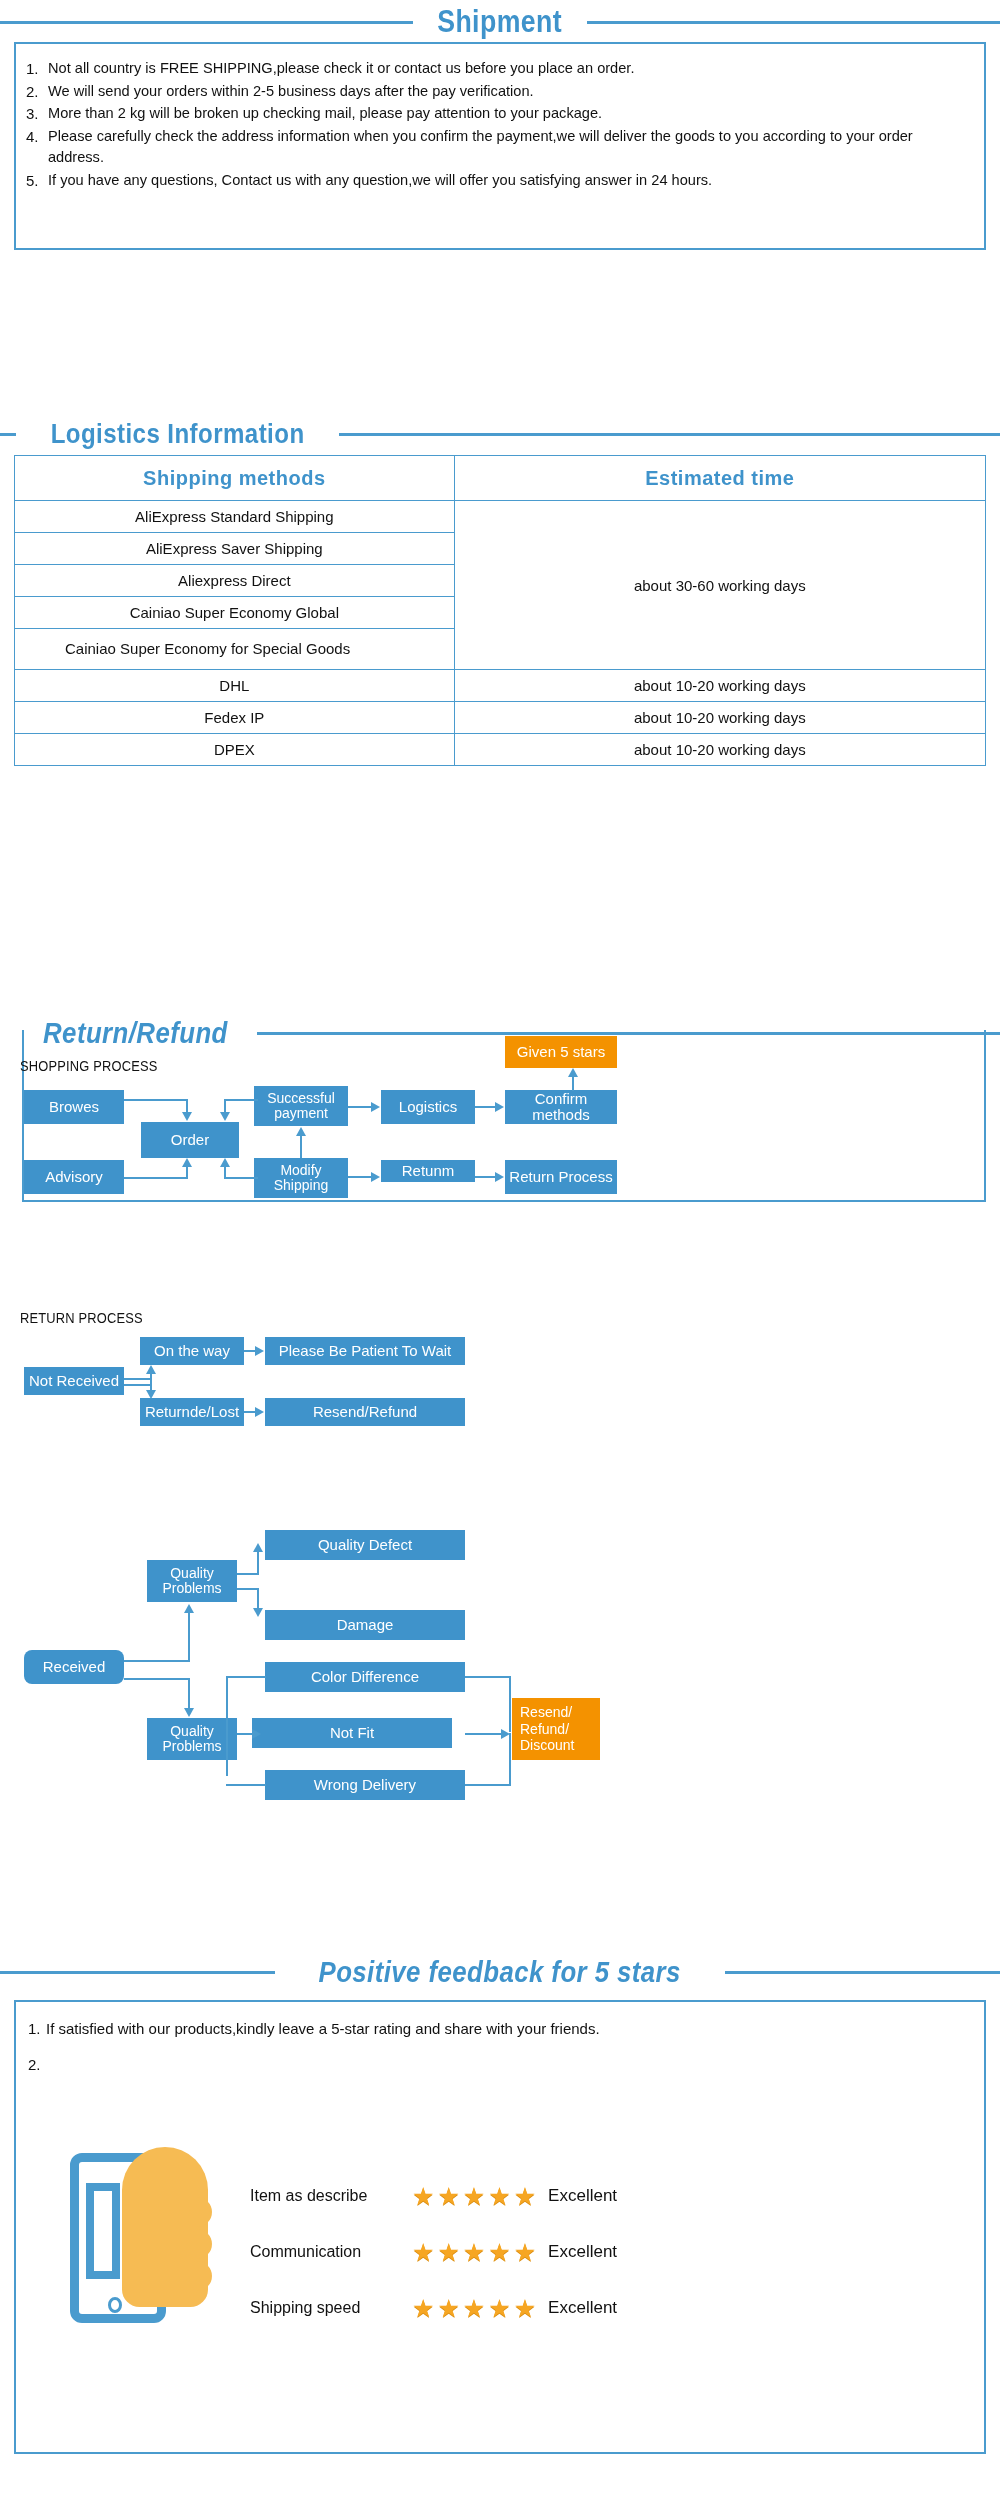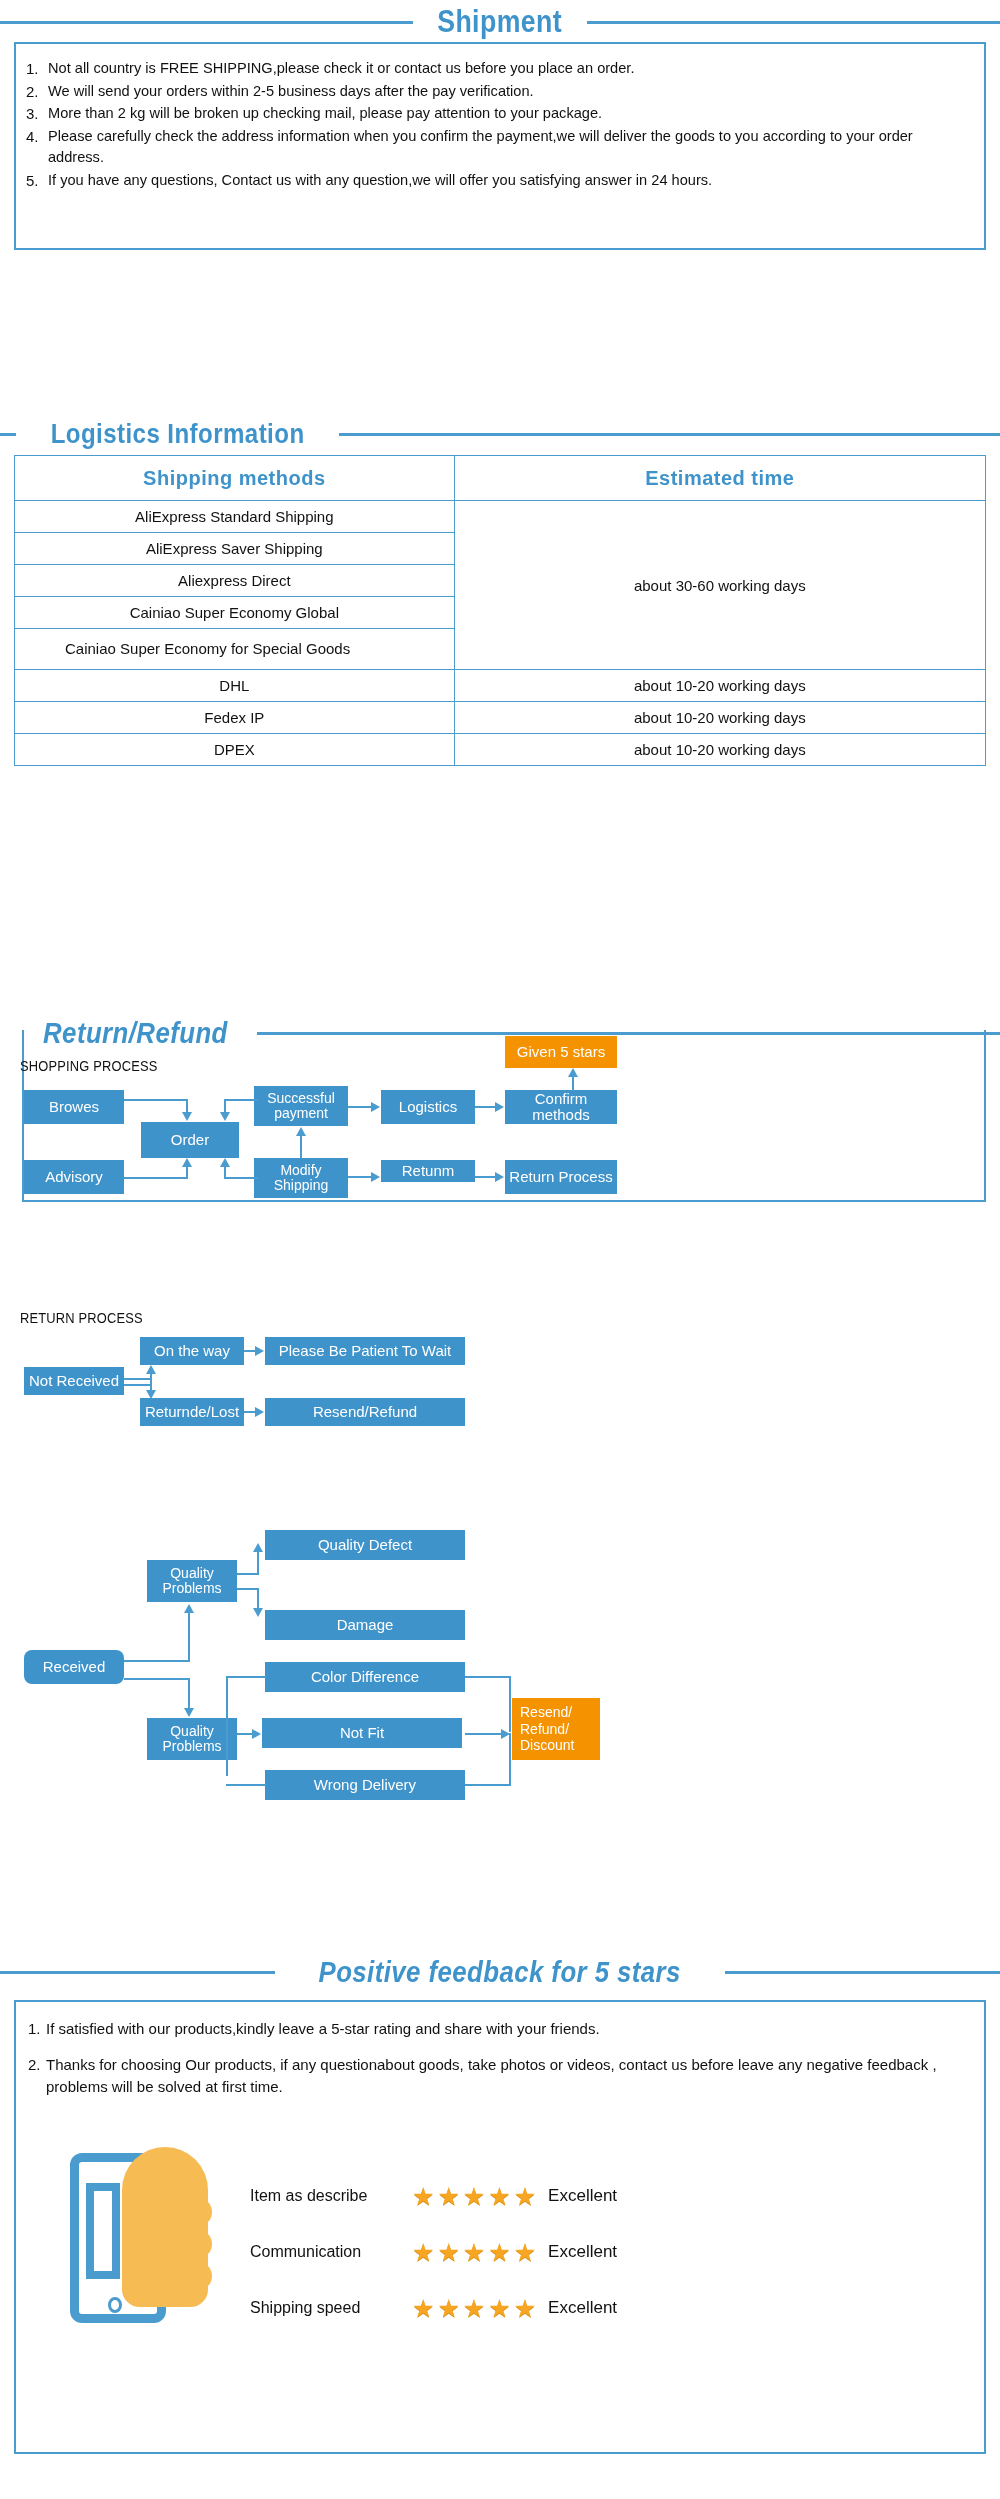--- a/index.html
+++ b/index.html
@@ -289,21 +289,21 @@
 <div class="arrow-r" style="left:255px; top:1346px;"></div>
 <div class="hline" style="left:244px; top:1411px; width:12px;"></div>
 <div class="arrow-r" style="left:255px; top:1407px;"></div>
 
 <div class="node" style="left:265px; top:1530px; width:200px; height:30px;">Quality Defect</div>
 <div class="node" style="left:265px; top:1610px; width:200px; height:30px;">Damage</div>
 <div class="node" style="left:147px; top:1560px; width:90px;  height:42px; font-size:14px;">Quality Problems</div>
 <div class="node" style="left:24px;  top:1650px; width:100px; height:34px;border-radius:8px;">Received</div>
 <div class="node" style="left:147px; top:1718px; width:90px;  height:42px; font-size:14px;">Quality Problems</div>
 <div class="node" style="left:265px; top:1662px; width:200px; height:30px;">Color Difference</div>
-<div class="node" style="left:262px; top:1718px; width:200px; height:30px;">Not Fit</div>
+<div class="node" style="left:252px; top:1718px; width:200px; height:30px;">Not Fit</div>
 <div class="node" style="left:265px; top:1770px; width:200px; height:30px;">Wrong Delivery</div>
 <div class="node orange" style="left:512px; top:1698px; width:88px; height:62px; font-size:14px; display:block; padding:6px 8px; box-sizing:border-box; text-align:left; line-height:1.18;">Resend/ Refund/ Discount</div>
 
 <div class="hline" style="left:237px; top:1573px; width:22px;"></div>
 <div class="vline" style="left:257px; top:1552px; height:22px;"></div>
 <div class="arrow-u" style="left:253px; top:1543px;"></div>
 <div class="hline" style="left:237px; top:1588px; width:22px;"></div>
 <div class="vline" style="left:257px; top:1588px; height:22px;"></div>
 <div class="arrow-d" style="left:253px; top:1608px;"></div>
 
@@ -331,21 +331,21 @@
 
 <div class="sec-head" id="feedback-head">
   <div class="rule left"></div>
   <div class="sec-title">Positive feedback for 5 stars</div>
   <div class="rule right"></div>
 </div>
 
 <div class="panel" id="feedback-panel">
   <ol class="fb-notes">
     <li><span class="num">1.</span><span>If satisfied with our products,kindly leave a 5-star rating and share with your friends.</span></li>
-    <li><span class="num">2.</span><span>Thanks for choosing Our products, if any questionabout goods, take photos or videos, contact us before leave any negative feedback , problems will be solved at first time.</span></li>
+    <li><span class="num">2.</span></li>
   </ol>
 </div>
 
 <div id="thumb-graphic">
   <div class="phone-body"></div>
   <div class="phone-screen"></div>
   <div class="phone-home"></div>
   <div class="thumb"></div>
   <div class="thumb-knuckle" style="left:100px; top:52px; width:56px; height:30px;"></div>
   <div class="thumb-knuckle" style="left:100px; top:84px; width:56px; height:30px;"></div>

